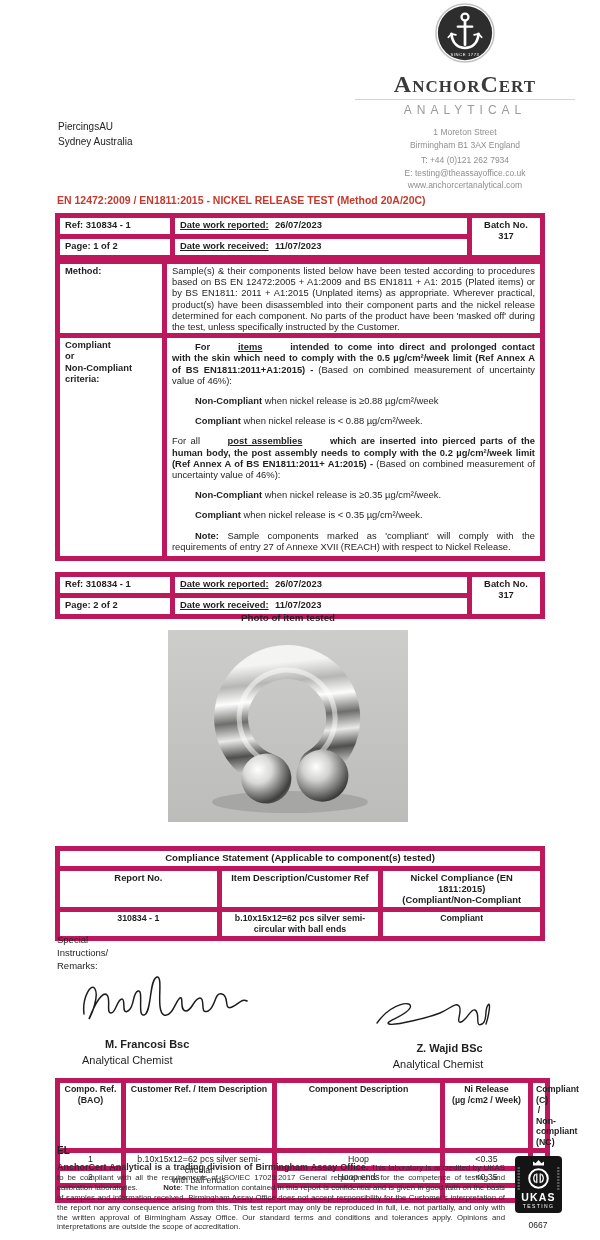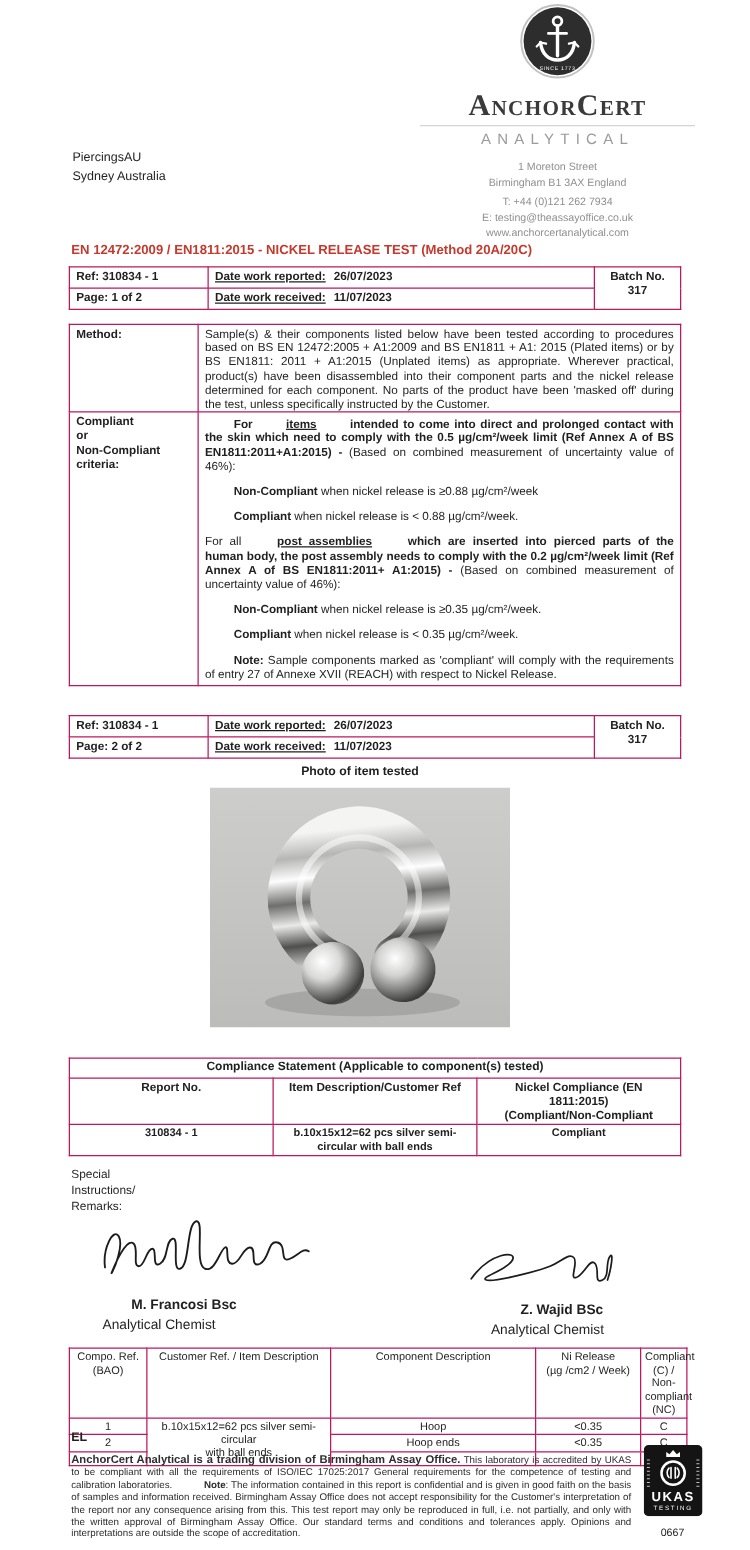--- a/index.html
+++ b/index.html
@@ -2,34 +2,34 @@
 <html><head>
 <meta charset="utf-8">
 <style>
   html,body { margin:0; padding:0; background:#ffffff; }
   body { width:600px; height:1240px; position:relative; font-family:"Liberation Sans", sans-serif; color:#1f1f1f; overflow:hidden; }
   .abs { position:absolute; }
   .b { font-weight:bold;margin-left:23px; }
   .u { text-decoration:underline; }
 
   
-  .brand-block { left:326px; top:2px; width:240px; text-align:center; }
+  .brand-block { left:345px; top:2px; width:240px; text-align:center; }
   .brand-name { font-family:"Liberation Serif", serif; font-variant:small-caps; font-size:24px; letter-spacing:1px; color:#3a3a3a; font-weight:600; line-height:24px; margin-top:4px; }
   .brand-rule { width:220px; height:1px; background:#d4d4d4; margin:3px auto 3px auto; }
   .brand-sub { font-size:12px; letter-spacing:5px; color:#9b9b9b; }
   .address { margin-top:9px; font-size:8.5px; color:#8f8f8f; line-height:12.5px; }
   .address .gap { margin-top:3px; }
   .customer { left:58px; top:120px; font-size:10px; line-height:14.5px; color:#242424; }
 
   
   .doc-title { left:57px; top:194px; font-size:10.5px; font-weight:bold; color:#c43a2e; }
 
   
   table { border-collapse:collapse; width:100%; table-layout:fixed; }
-  td { border:1px solid #be185d; padding:1px 5px; font-size:9.4px; vertical-align:top; line-height:11.2px; }
+  td { border:5px solid #be185d; padding:1px 5px; font-size:9.4px; vertical-align:top; line-height:11.2px; }
 
   .ref-wrap { left:55px; width:490px; }
   .ref-wrap td { height:14px; font-weight:bold; }
   .ref-wrap .c1 { width:100px; }
   .ref-wrap .c3 { width:58px; text-align:center; vertical-align:top; }
   .ref-wrap .lbl { display:inline-block; width:95px;text-decoration:underline; }
 
   .method-wrap { left:55px; top:259px; width:490px; }
   .method-wrap .lab { width:92px; font-weight:bold; }
   .method-wrap .txt { text-align:justify; }
@@ -52,21 +52,21 @@
   .remarks { left:57px; top:933px; font-size:9.5px; line-height:13px; }
 
   .sig-left-svg { left:78px; top:970px; }
   .sig-left-name { left:82px; top:1036px; font-size:11px; line-height:16px; }
   .sig-right-svg { left:372px; top:993px; }
   .sig-right-name { left:368px; top:1040px; width:140px; text-align:center; font-size:11px; line-height:16px; }
 
   .compo-wrap { left:55px; top:1078px; width:495px; }
   .compo-wrap td { text-align:center; font-size:8.8px; padding:1px 3px; line-height:10.5px; }
   .co-c1 { width:55px; } .co-c2 { width:140px; } .co-c3 { width:157px; } .co-c4 { width:77px; }
-  .compo-wrap .hrow td { height:30px; }
+  .compo-wrap .hrow td { height:30px;font-weight:bold; }
   .compo-wrap .drow td { height:10px; }
   .compo-wrap .frow td { height:8px; }
 
   .el-label { left:57px; top:1145px; font-size:10px; font-weight:bold; }
   .footer-par { left:57px; top:1163px; width:448px; font-size:7.8px; line-height:9.9px; text-align:justify; color:#2d2d2d; }
   .footer-par .lead { font-size:9px; font-weight:bold; }
   .ukas-block { left:513px; top:1156px; width:50px; text-align:center; }
   .ukas-num { font-size:8.5px; color:#222; margin-top:3px; }
 </style>
 </head>

